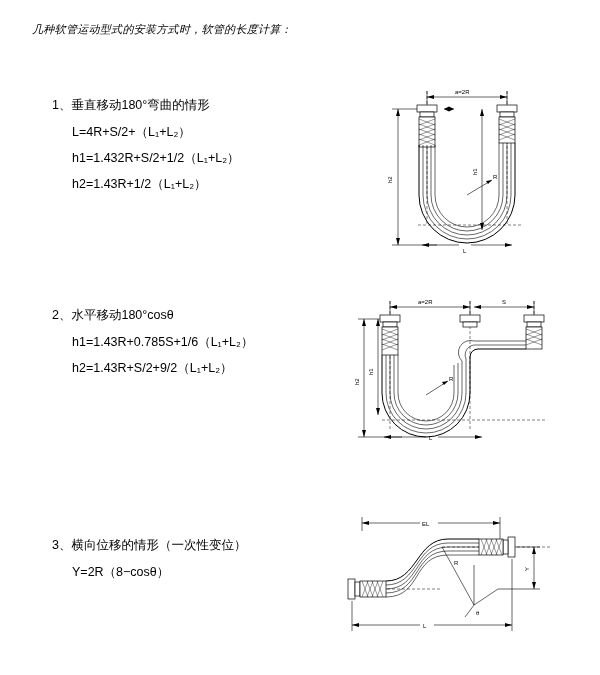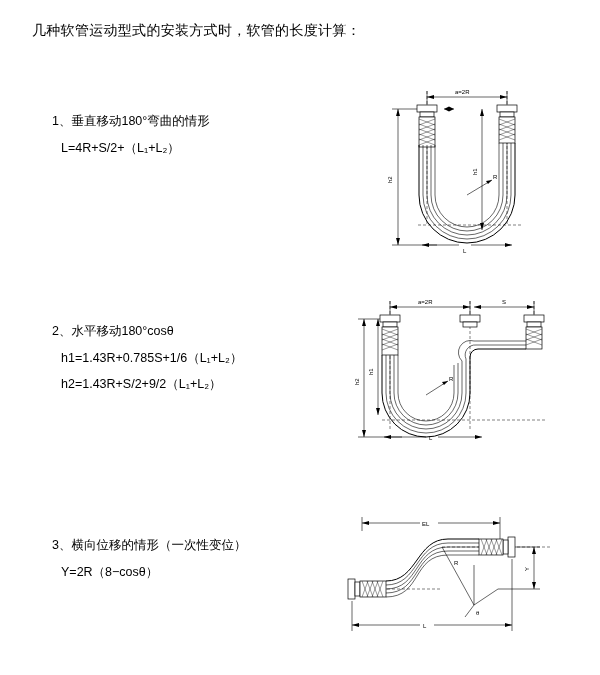--- a/index.html
+++ b/index.html
@@ -12,50 +12,51 @@
     height: 675px;
     position: relative;
     font-family: "Liberation Sans", sans-serif;
     color: #000000;
     overflow: hidden;
   }
   .page-title {
     position: absolute;
     left: 32px;
     top: 22px;
-    font-size: 14px;
+    font-size: 11px;
     letter-spacing: 0.3px;
     white-space: nowrap;
+    font-style: italic;
   }
   .section {
     position: absolute;
     left: 0;
     width: 600px;
   }
   .sec1 { top: 75px; }
   .sec2 { top: 285px; }
   .sec3 { top: 505px; }
 
   .text-block {
     position: absolute;
     left: 52px;
-    top: 38px;
+    top: 22px;
     width: 250px;
   }
   .sec3 .text-block { top: 32px; }
 
   .heading {
     font-size: 12.5px;
     white-space: nowrap;
     margin-bottom: 10px;
   }
   .formula {
     font-size: 12.5px;
     white-space: nowrap;
-    margin-left: 9px;
+    margin-left: 20px;
     margin-bottom: 9px;
   }
 
   .figure {
     position: absolute;
     right: 8px;
     top: 0;
   }
   .figure svg { display: block; }
 
@@ -71,20 +72,22 @@
 <body>
 
 <div class="page-title">几种软管运动型式的安装方式时，软管的长度计算：</div>
 
 <div class="section sec1">
   <div class="text-block">
     <div class="heading">
       <span>1、</span><span>垂直移动180°弯曲的情形</span>
     </div>
     <div class="formula">L=4R+S/2+（L₁+L₂）</div>
+    <div class="formula">h1=1.432R+S/2+1/2（L₁+L₂）</div>
+    <div class="formula">h2=1.43R+1/2（L₁+L₂）</div>
   </div>
 
   <div class="figure">
     <svg width="270" height="190" viewBox="0 0 270 190">
 
       <line class="g-thin" x1="105" y1="22" x2="185" y2="22"></line>
       <path class="g-fill" d="M105,22 l7,-2 l0,4 z"></path>
       <path class="g-fill" d="M185,22 l-7,-2 l0,4 z"></path>
       <text class="lbl" x="133" y="19">a=2R</text>
 

